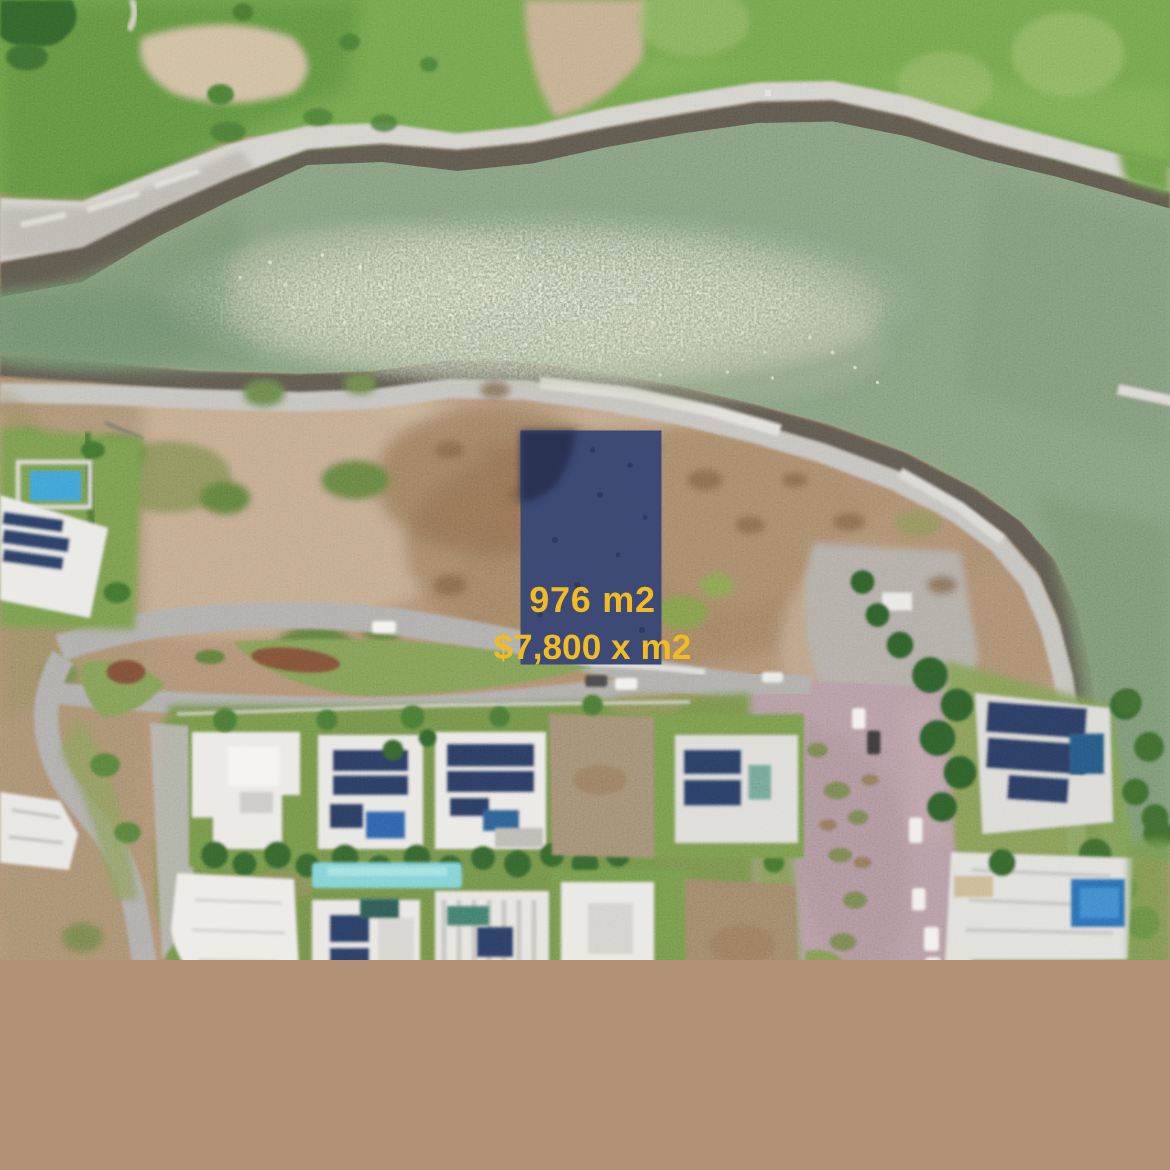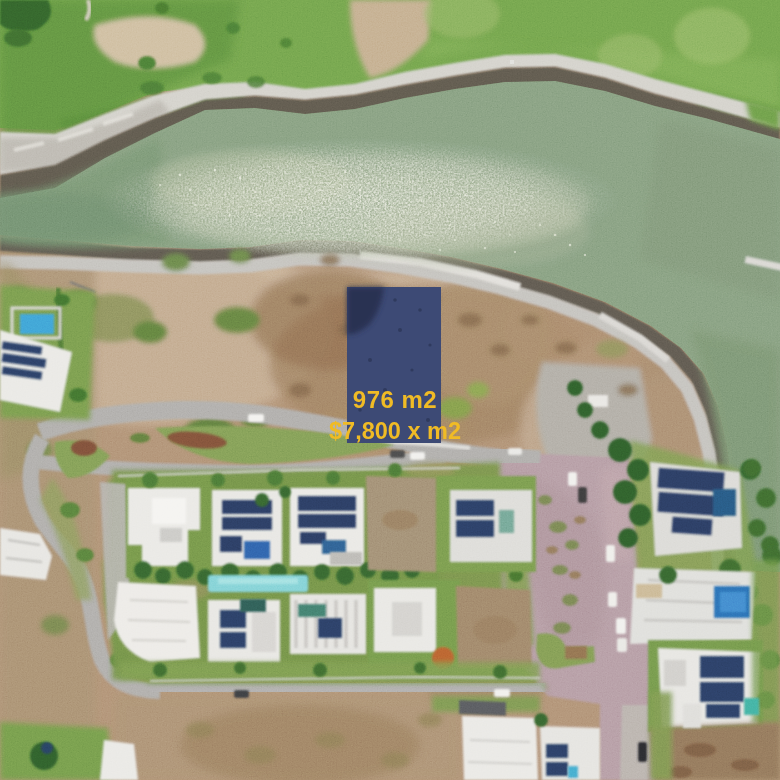--- a/index.html
+++ b/index.html
@@ -1,16 +1,16 @@
 <!DOCTYPE html>
 <html><head>
 <meta charset="utf-8">
 <style>
   html,body{margin:0;padding:0;background:#b29176;}
-  #scene{width:780px;height:780px;overflow:hidden;position:relative;font-family:"Liberation Sans", sans-serif;}
+  #scene{width:780px;height:640px;overflow:hidden;position:relative;font-family:"Liberation Sans", sans-serif;}
 </style>
 </head>
 <body>
 <div id="scene">
 <svg width="780" height="780" viewBox="0 0 780 780" xmlns="http://www.w3.org/2000/svg">
 <defs>
   <filter id="b1" x="-30%" y="-30%" width="160%" height="160%">
           <feGaussianBlur stdDeviation="1.2"></feGaussianBlur>
         </filter>
   <filter id="b2" x="-40%" y="-40%" width="180%" height="180%">

